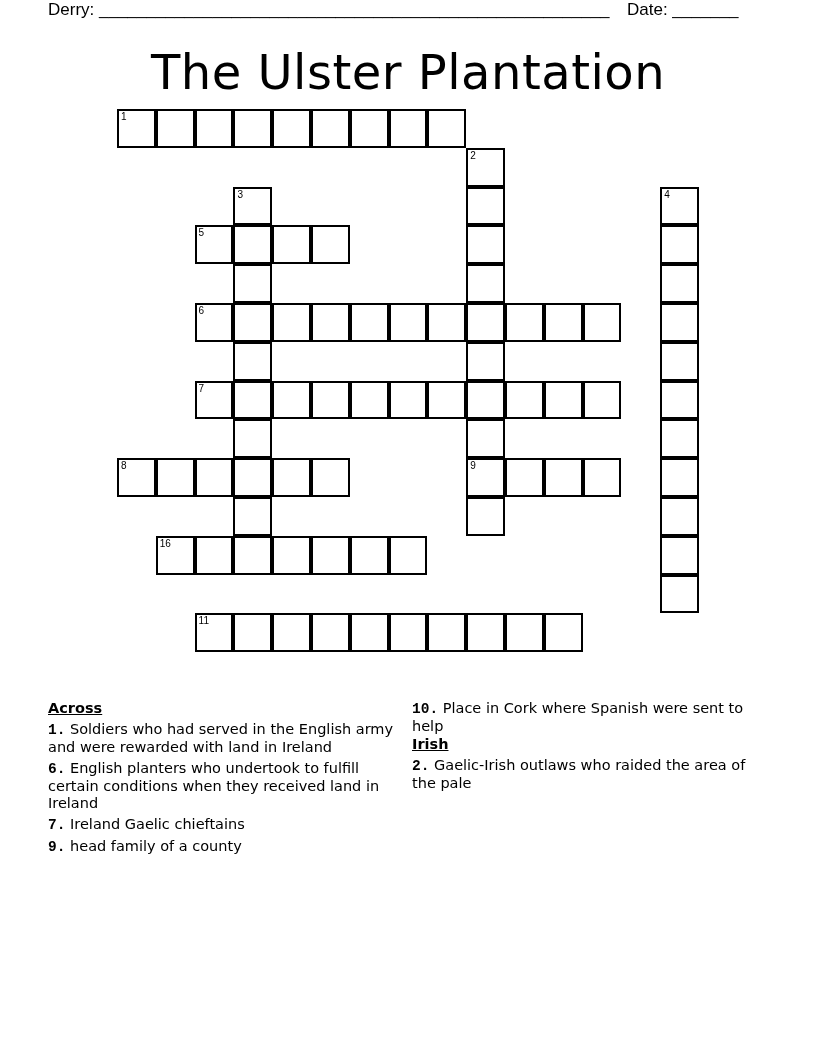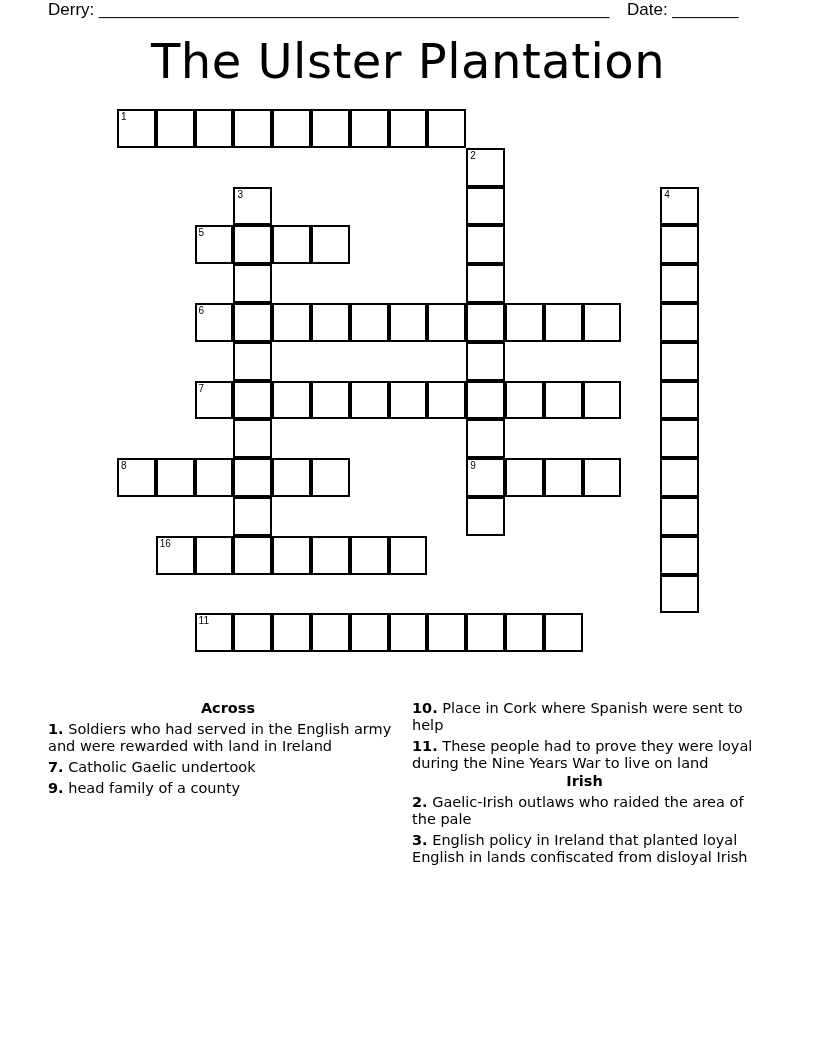--- a/index.html
+++ b/index.html
@@ -1,28 +1,28 @@
 <!DOCTYPE html>
 <html><head>
 <meta charset="utf-8">
 <style>
   html, body { margin: 0; padding: 0; background: #ffffff; }
   body { width: 816px; height: 1056px; position: relative; overflow: hidden; font-family: "DejaVu Sans", sans-serif; color: #000; }
   .header-line { position: absolute; top: 0; left: 48px; font-family: "Liberation Sans", sans-serif; font-size: 17px; line-height: 20px; }
   .header-line.date { left: 627px; }
-  .title { position: absolute; top: 31px; left: 0; width: 816px; text-align: center; font-family: "DejaVu Sans", sans-serif; font-size: 48px; line-height: 60px; letter-spacing: 0.5px; }
+  .title { position: absolute; top: 42px; left: 0; width: 816px; text-align: center; font-family: "DejaVu Sans", sans-serif; font-size: 48px; line-height: 60px; letter-spacing: 0.5px; }
   .grid { position: absolute; left: 118px; top: 110px; }
   .cell { position: absolute; width: 38.8px; height: 38.8px; box-sizing: border-box; border: 2px solid #000; background: #fff; margin-left: -1px; margin-top: -1px; }
   .cell .num { position: absolute; top: 1px; left: 2px; font-family: "Liberation Sans", sans-serif; font-size: 10px; line-height: 10px; }
   .clues { position: absolute; top: 700px; font-family: "DejaVu Sans", sans-serif; font-size: 14.5px; line-height: 17px; }
   .clues.left { left: 48px; width: 360px; }
   .clues.right { left: 412px; width: 345px; }
-  .section-head { font-weight: bold; margin: 0 0 4px 0; text-align: center; }
+  .section-head { font-weight: bold; text-decoration: underline; margin: 0 0 4px 0; }
   .clue { margin: 0 0 4px 0; }
-  .clue .cnum { font-weight: bold; }
+  .clue .cnum { font-weight: bold; font-family: Liberation Mono, monospace; }
 </style>
 </head>
 <body>
 
 <div class="header-line">Derry: ______________________________________________________</div>
 <div class="header-line date">Date: _______</div>
 
 <div class="title">The Ulster Plantation</div>
 
 <div class="grid" id="grid">
@@ -131,23 +131,22 @@
     <div class="cell" style="left: 271.6px; top: 504.4px;"></div>
     <div class="cell" style="left: 310.4px; top: 504.4px;"></div>
     <div class="cell" style="left: 349.2px; top: 504.4px;"></div>
     <div class="cell" style="left: 388px; top: 504.4px;"></div>
     <div class="cell" style="left: 426.8px; top: 504.4px;"></div>
   </div>
 
 <div class="clues left">
   <div class="section-head">Across</div>
   <div class="clue"><span class="cnum">1.</span><span> Soldiers who had served in the English army and were rewarded with land in Ireland</span></div>
-  <div class="clue"><span class="cnum">7.</span><span> Catholic Gaelic undertook</span></div>
+  <div class="clue"><span class="cnum">6.</span><span> English planters who undertook to fulfill certain conditions when they received land in Ireland</span></div>
+  <div class="clue"><span class="cnum">7.</span><span> Ireland Gaelic chieftains</span></div>
   <div class="clue"><span class="cnum">9.</span><span> head family of a county</span></div>
 </div>
 
 <div class="clues right">
   <div class="clue"><span class="cnum">10.</span><span> Place in Cork where Spanish were sent to help</span></div>
-  <div class="clue"><span class="cnum">11.</span><span> These people had to prove they were loyal during the Nine Years War to live on land</span></div>
   <div class="section-head" style="margin-top:-3px;">Irish</div>
   <div class="clue"><span class="cnum">2.</span><span> Gaelic-Irish outlaws who raided the area of the pale</span></div>
-  <div class="clue"><span class="cnum">3.</span><span> English policy in Ireland that planted loyal English in lands confiscated from disloyal Irish</span></div>
 </div>
 
 </body></html>

